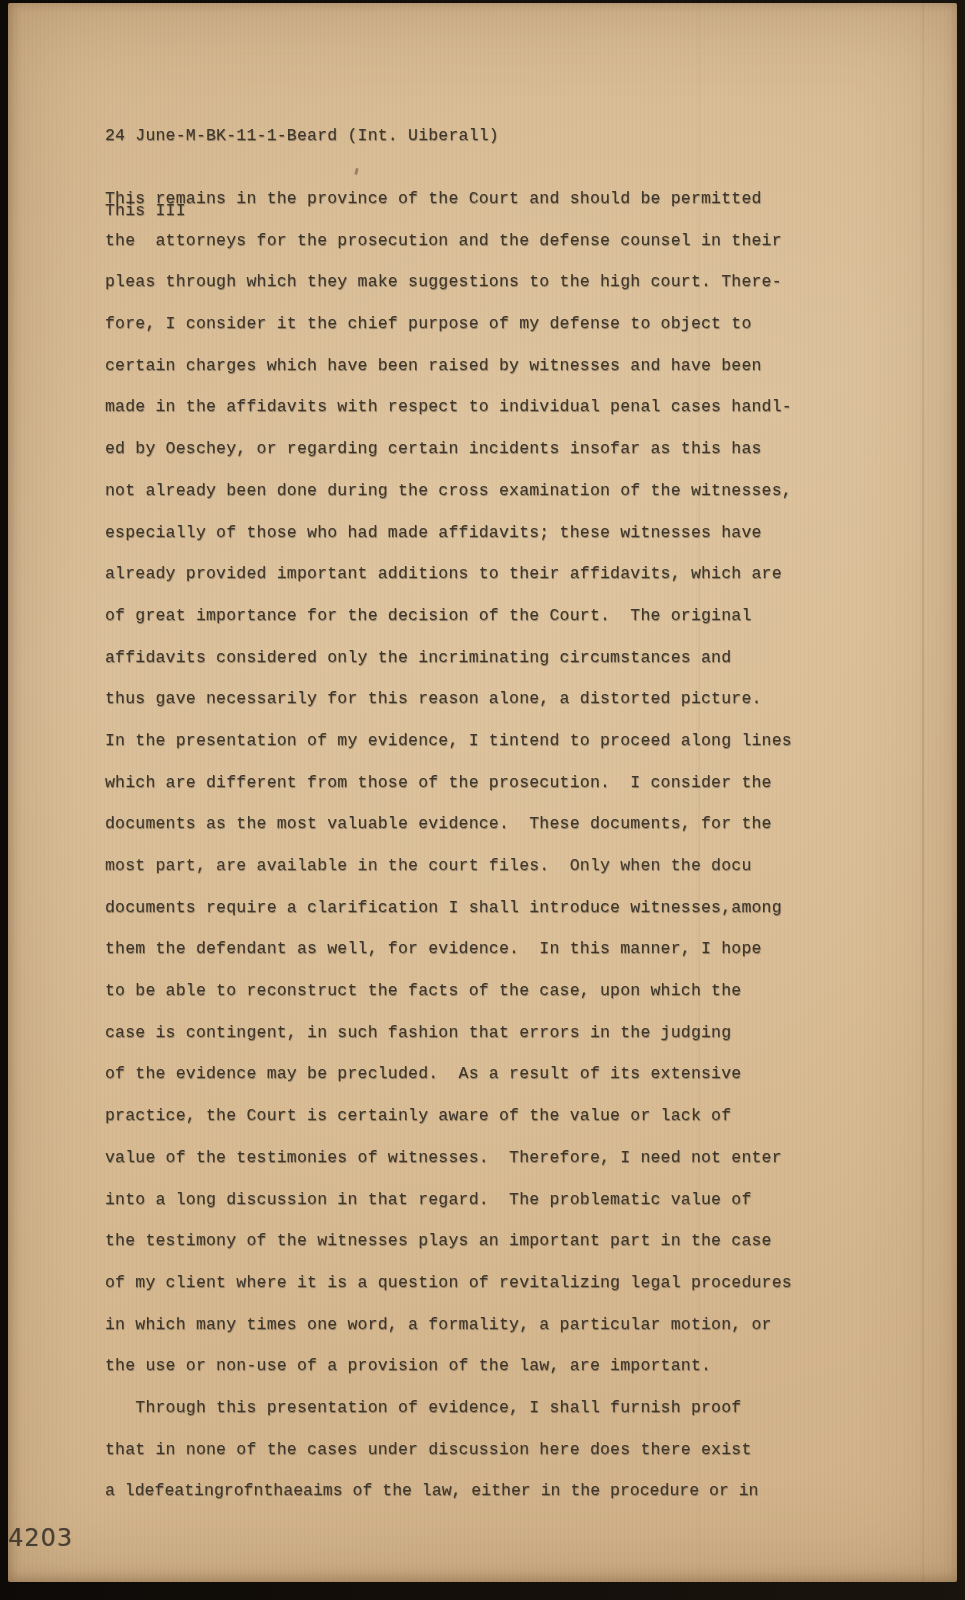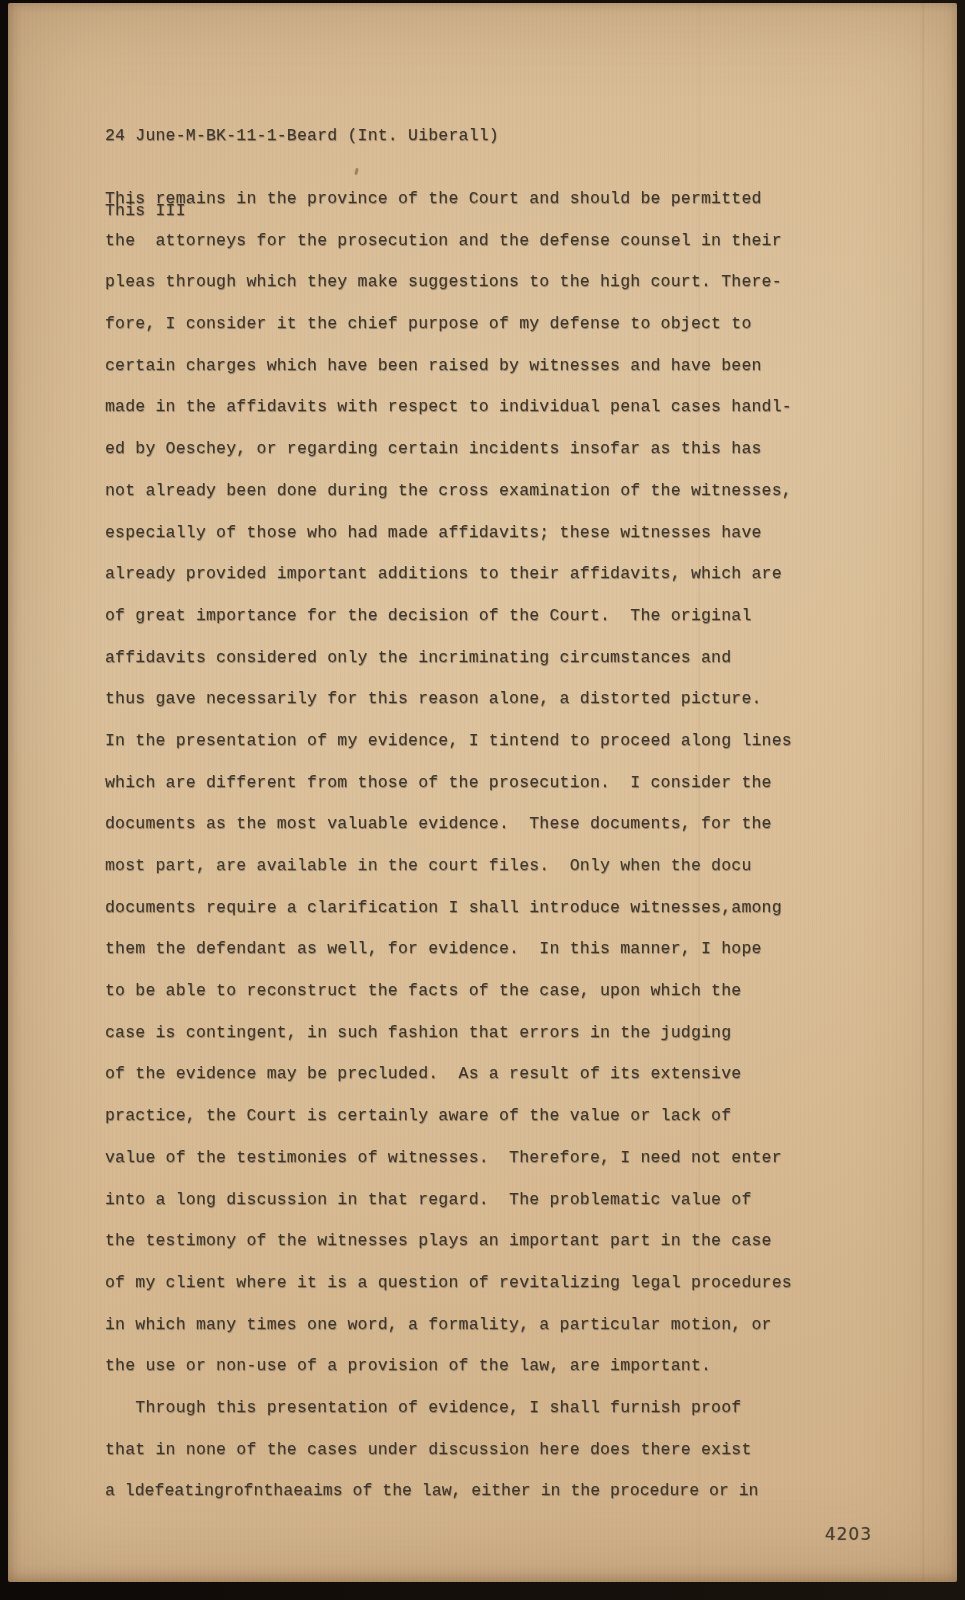--- a/index.html
+++ b/index.html
@@ -71,23 +71,23 @@
   }
   
   .doc-line:nth-child(17) { opacity: 0.97; }
   
   .doc-line:nth-child(32) { letter-spacing: 0px; }
   .page-number {
     position: absolute;
     left: 0;
     right: 85px;
     top: 1521px;
-    text-align: right;
+    text-align: left;
     font-family: "DejaVu Sans", sans-serif;
-    font-size: 17px;
+    font-size: 24px;
     color: #483f33;
     text-shadow: 0.4px 0.4px 0.7px rgba(70,60,45,0.5);
     letter-spacing: 1px;
   }
   .speck {
     position: absolute;
     width: 3px;
     height: 7px;
     background: rgba(80,65,45,0.45);
     border-radius: 2px;

